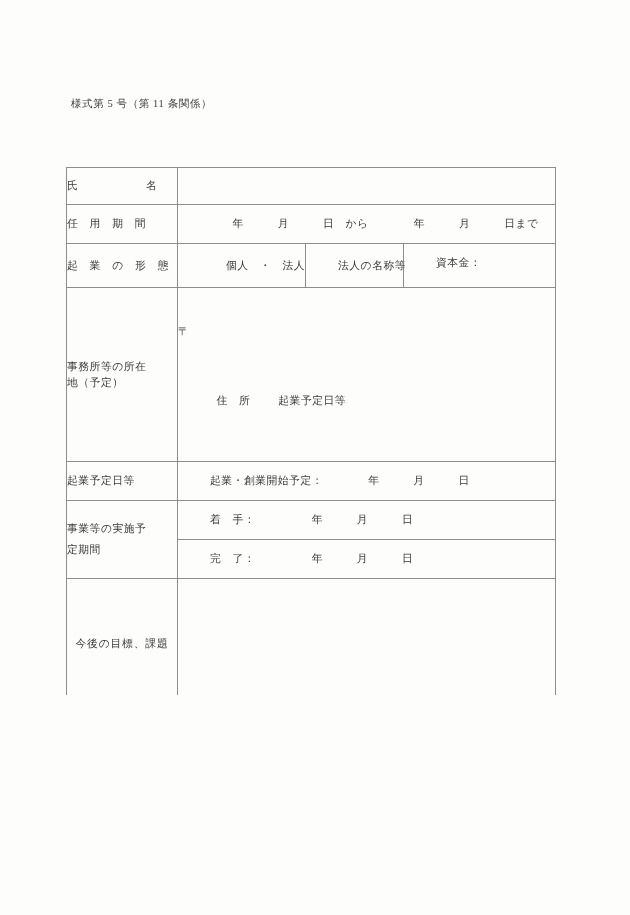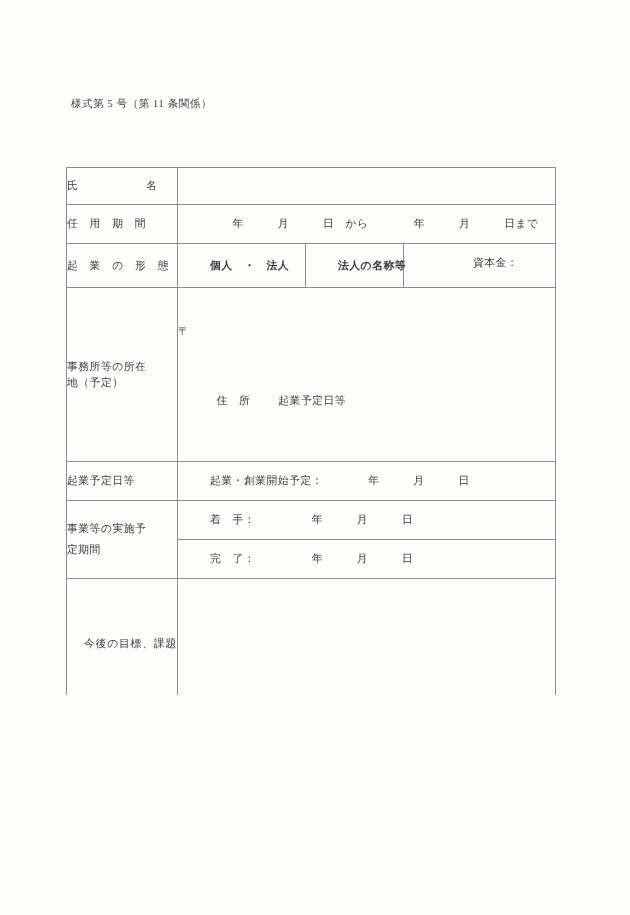--- a/index.html
+++ b/index.html
@@ -73,22 +73,21 @@
     padding: 0 9px;
     letter-spacing: 0.5px;
     white-space: nowrap;
   }
   .lbl-2line {
     line-height: 1.55;
     padding: 5px 9px 5px 9px;
     white-space: normal;
   }
   .lbl-center {
-    text-align: left;
-    font-weight: bold;
+    text-align: right;
   }
 
   
   .val {
     padding: 0 9px;
     letter-spacing: 0.5px;
     white-space: pre;
   }
   .val-2line {
     line-height: 1.6;
@@ -99,25 +98,24 @@
   .r-term   { height: 32px; border-radius: 16px; }
   .r-form   { height: 38px; }
   .r-addr   { height: 40px; }
   .r-start  { height: 31px; }
   .r-sub    { height: 31px; }
   .r-goal   { height: 131px; }
 
   td.cap-bottom {
     vertical-align: bottom;
     padding-bottom: 5px;
+  }
+
+  .goal-label {
     text-align: center;
-  }
-
-  .goal-label {
-    text-align: right;
     vertical-align: middle;
     letter-spacing: 0.8px;
     white-space: nowrap;
   }
   .goal-body {
     vertical-align: top;
   }
 
   
   .span-label {

